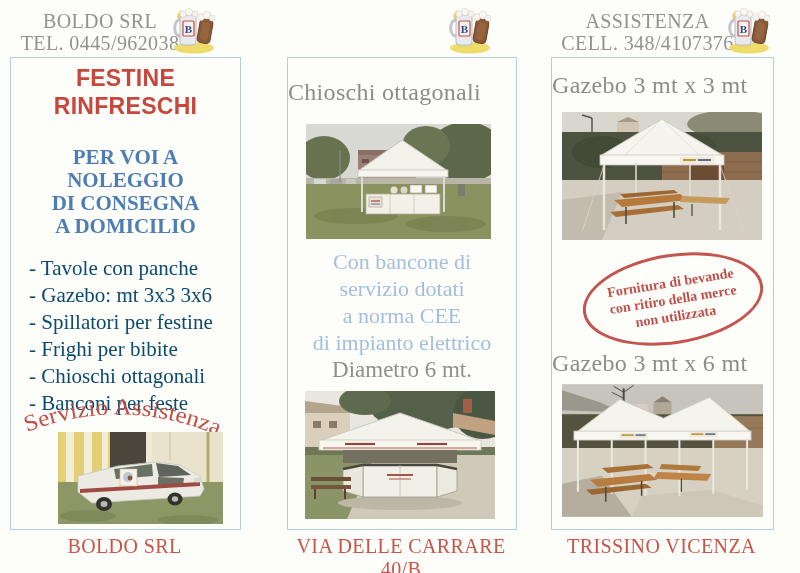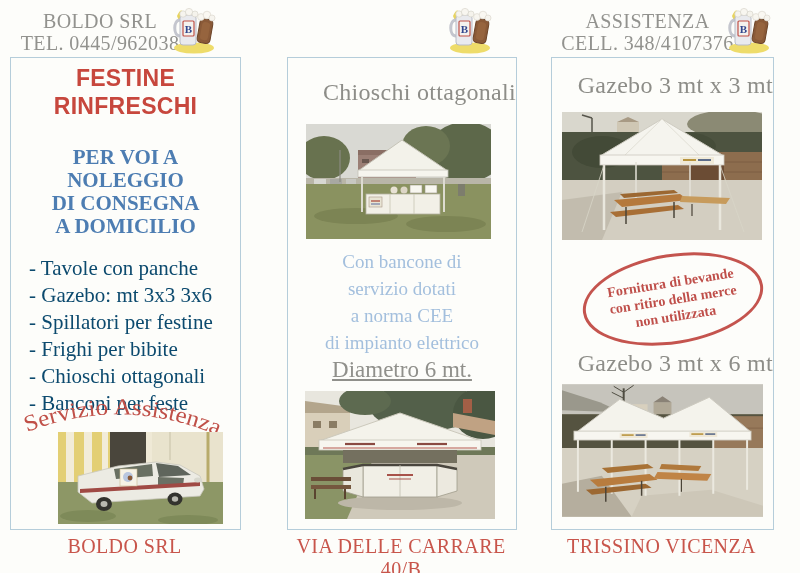--- a/index.html
+++ b/index.html
@@ -23,26 +23,26 @@
             font-family:"Liberation Sans",sans-serif;font-weight:bold;font-size:23px;
             line-height:28px;color:#c7473d;letter-spacing:.3px;}
   .subhead{position:absolute;top:88px;left:0;width:100%;text-align:center;
            font-weight:bold;font-size:21px;line-height:23px;color:#4d7db2;}
   .rental-list{position:absolute;top:197px;left:18px;font-size:21px;line-height:27px;color:#0c4a6e;}
   .arc-svg{position:absolute;top:334px;left:8px;}
   .ph{position:absolute;display:block;}
   .ph svg{display:block;width:100%;height:100%;}
   #photo-van{top:374px;left:47px;width:165px;height:92px;}
   
-  .sec-title{position:absolute;left:0;width:100%;text-align:right;font-size:24px;color:#8d8d88;letter-spacing:.3px;}
+  .sec-title{position:absolute;left:0;width:100%;text-align:left;font-size:24px;color:#8d8d88;letter-spacing:.3px;}
   #mid-title{top:21px;}
   #photo-park{top:66px;left:18px;width:185px;height:115px;}
   .mid-body{position:absolute;top:190px;left:0;width:100%;text-align:center;
-            font-size:19px;line-height:27px;color:#a3bfdd;}
-  .mid-note{position:absolute;top:299px;left:0;width:100%;text-align:center;font-size:23px;color:#90908b;text-decoration:underline;}
+            font-size:22px;line-height:27px;color:#a3bfdd;}
+  .mid-note{position:absolute;top:299px;left:0;width:100%;text-align:center;font-size:23px;color:#90908b;}
   #photo-oct{top:333px;left:17px;width:190px;height:128px;}
   
   #rt-title1{top:14px;}
   #photo-g33{top:54px;left:10px;width:200px;height:128px;}
   .stamp{position:absolute;top:196px;left:30px;width:176px;height:84px;
          border:3px solid #c4544e;border-radius:50%;transform:rotate(-9deg);
          display:flex;flex-direction:column;justify-content:center;text-align:center;
          font-weight:bold;font-size:14px;line-height:17px;color:#bf4f4a;}
   #rt-title2{top:292px;}
   #photo-g36{top:326px;left:10px;width:201px;height:133px;}

